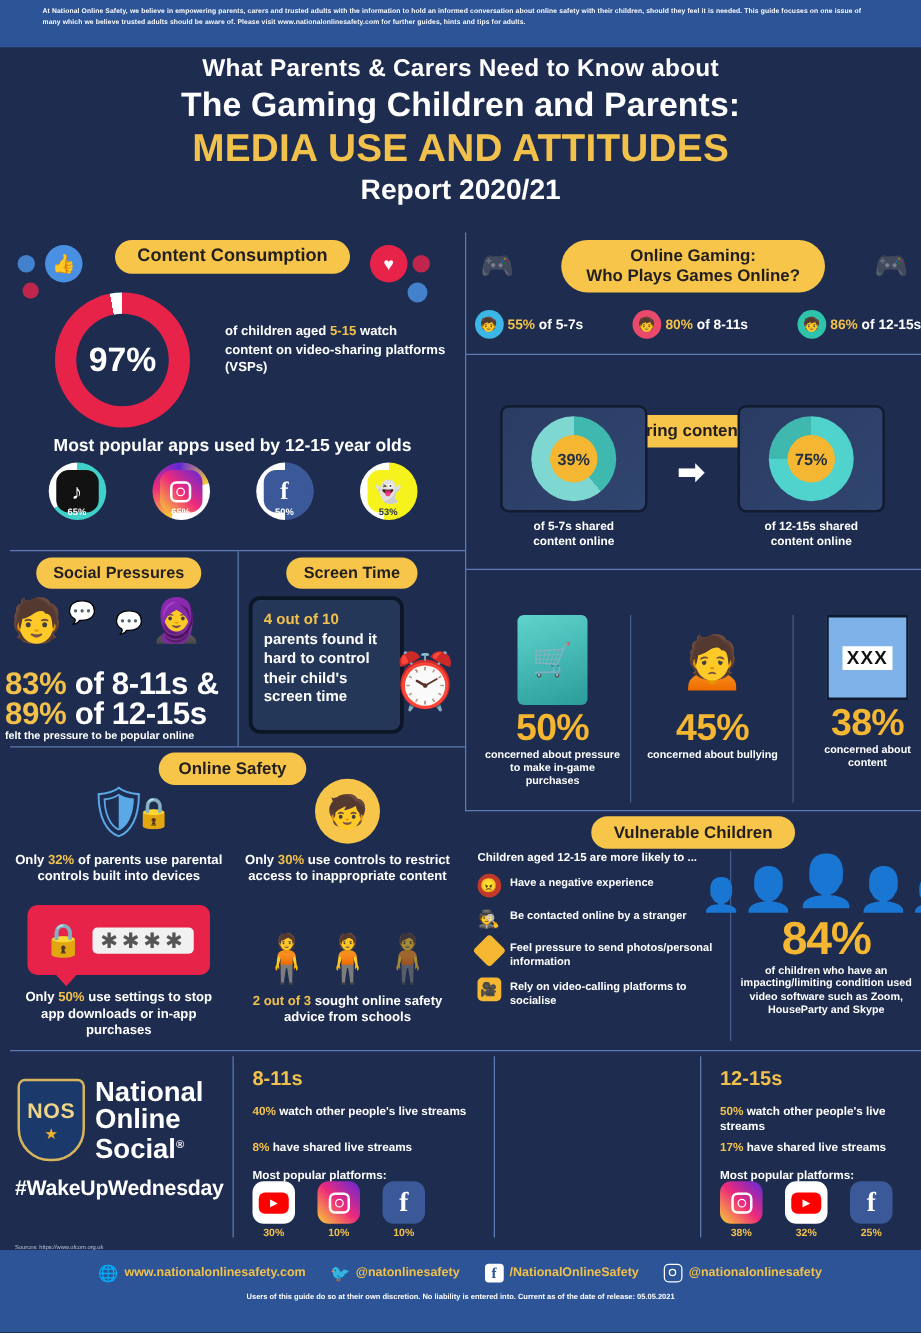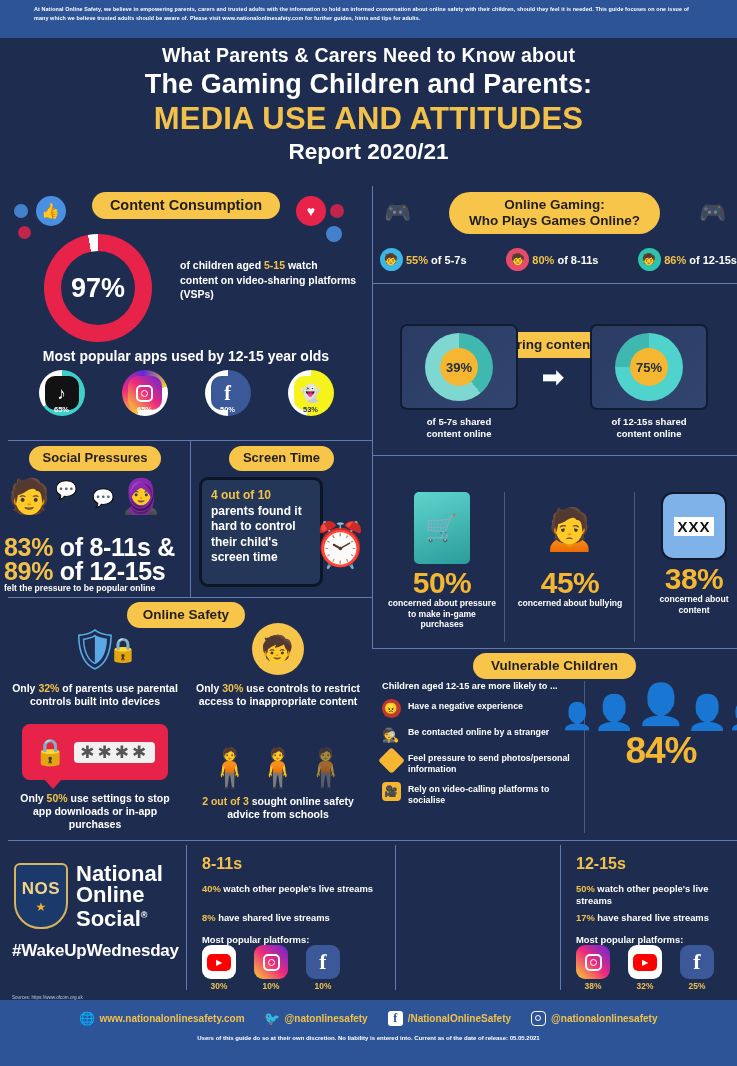--- a/index.html
+++ b/index.html
@@ -351,21 +351,21 @@
       <div class="pc-cap">concerned about pressure to make in-game purchases</div>
     </div>
 
     <div style="position:absolute;left:142px;top:36px;width:112px;text-align:center;">
       <div style="height:72px;display:flex;align-items:center;justify-content:center;font-size:44px;">🙍</div>
       <div class="pc-num" style="margin-top:4px;">45%</div>
       <div class="pc-cap">concerned about bullying</div>
     </div>
 
     <div style="position:absolute;left:272px;top:36px;width:100px;text-align:center;">
-      <div style="width:66px;height:68px;margin:0 auto;border:2.5px solid #0f1a2e;border-radius:12px;background:#7fb2e8;display:flex;align-items:center;justify-content:center;">
+      <div style="width:66px;height:68px;margin:0 auto;border:2.5px solid #0f1a2e;border-radius:0;background:#7fb2e8;display:flex;align-items:center;justify-content:center;">
         <span style="background:#fff;color:#111;font-size:15px;font-weight:bold;letter-spacing:1px;padding:1px 3px;">XXX</span>
       </div>
       <div class="pc-num" style="margin-top:4px;">38%</div>
       <div class="pc-cap">concerned about content</div>
     </div>
   </div>
 
   <div class="sect" style="left:0; top:598px; width:372px; height:242px;">
     <div style="position:absolute;left:0;top:4px;width:372px;text-align:center;">
       <span class="pill" style="font-size:13.5px;padding:5px 16px;">Online Safety</span>
@@ -443,20 +443,21 @@
 
     <div style="position:absolute;left:218px;top:32px;width:142px;">
       <div style="display:flex;align-items:flex-end;justify-content:center;gap:0px;font-size:30px;color:#f5b731;">
         <span style="font-size:26px;">👤</span>
           <span style="font-size:34px;">👤</span>
           <span style="font-size:40px;margin-bottom:4px;">👤</span>
           <span style="font-size:34px;">👤</span>
           <span style="font-size:26px;">👤</span>
       </div>
       <div class="vc-num" style="margin-top:2px;">84%</div>
+      <div class="vc-cap" style="margin-top:3px;">of children who have an impacting/limiting condition used video software such as Zoom, HouseParty and Skype</div>
     </div>
   </div>
 
   <div class="sect" style="left:0; top:845px; width:186px; height:145px;">
     <div style="position:absolute;left:14px;top:18px;width:54px;height:66px;background:#1b3a6b;border:2.5px solid #d8b45c;
                 border-radius:6px 6px 26px 26px;display:flex;flex-direction:column;align-items:center;justify-content:center;gap:2px;">
       <span style="color:#f0d487;font-size:17px;font-weight:bold;letter-spacing:.5px;">NOS</span>
       <span style="color:#f0b429;font-size:12px;line-height:1;">★</span>
     </div>
 

